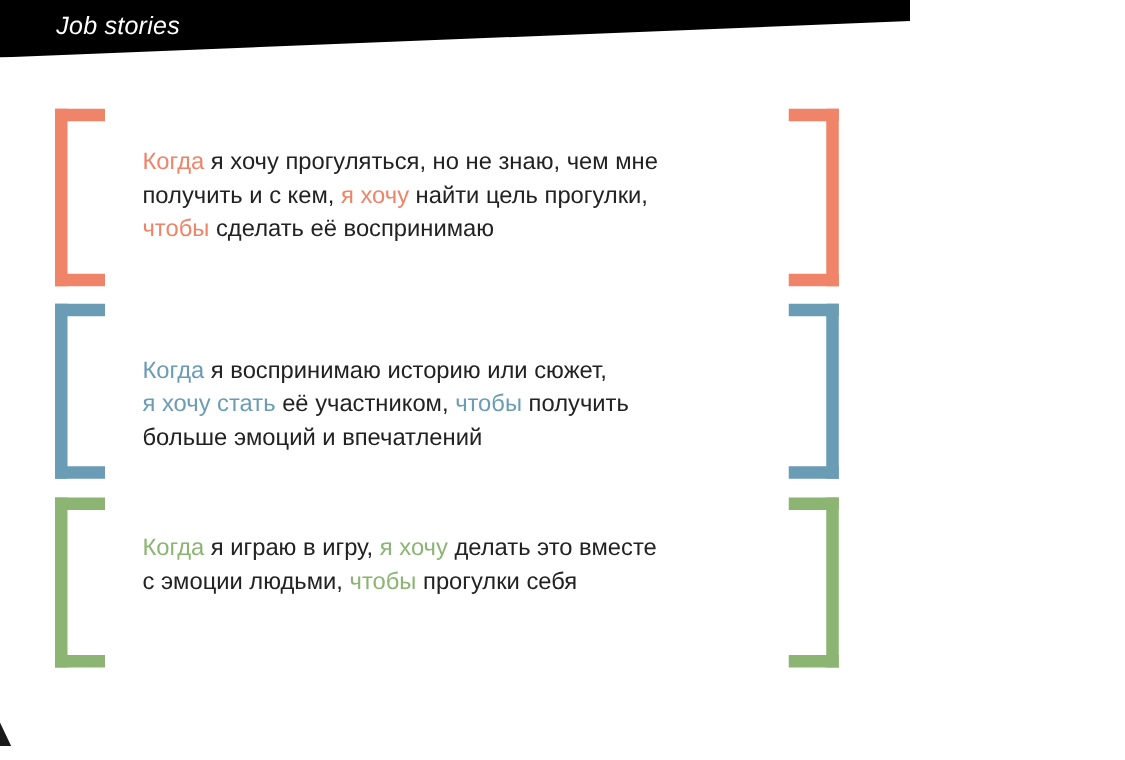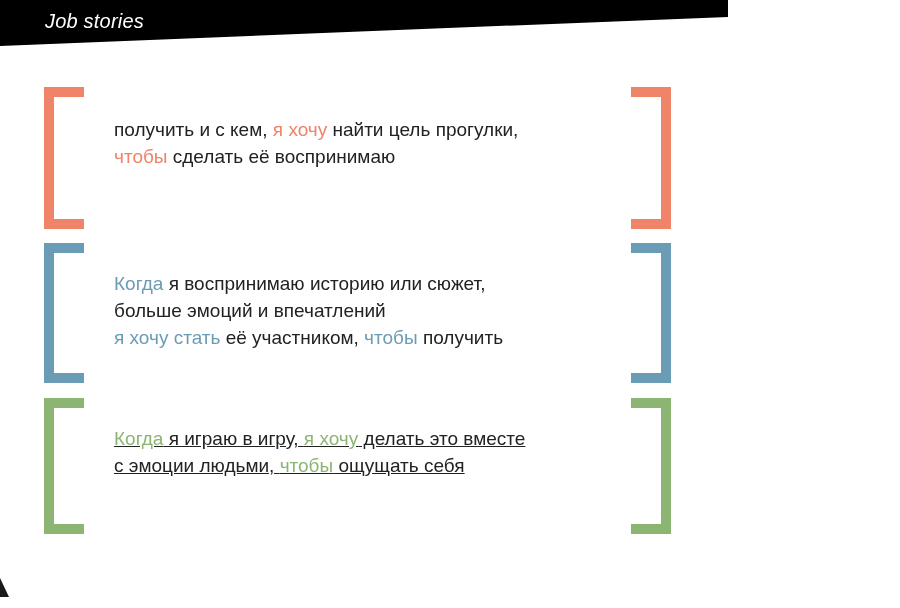--- a/index.html
+++ b/index.html
@@ -85,25 +85,25 @@
   }
   .hl {  }
 
   
   #row-1 { top: 87px; }
   #row-1 .bracket { height: 142px; top: 0; }
   #row-1 .story-text { top: 29px; }
 
   #row-2 { top: 243px; }
   #row-2 .bracket { height: 140px; top: 0; }
-  #row-2 .story-text { top: 27px; }
+  #row-2 .story-text { top: 40px; }
 
   #row-3 { top: 398px; }
   #row-3 .bracket { height: 136px; top: 0; }
-  #row-3 .story-text { top: 27px; text-decoration: underline; }
+  #row-3 .story-text { top: 27px; }
 
   
   .corner-artifact {
     position: absolute;
     left: 0;
     top: 578px;
     width: 9px;
     height: 19px;
     background: #1a1a1a;
     -webkit-clip-path: polygon(0 0, 100% 100%, 0 100%);
@@ -119,39 +119,40 @@
   <div class="white-card"></div>
 
   <div class="header-band"></div>
 
   <div class="slide-title">Job stories</div>
 
   <div class="story-row" id="row-1">
     <div class="bracket bracket-left" style="color: rgb(239, 132, 105);"></div>
     <div class="bracket bracket-right" style="color: rgb(239, 132, 105);"></div>
     <div class="story-text" style="color: rgb(34, 34, 34);">
+        <div><span class="hl" style="color: rgb(239, 132, 105);">Когда</span><span> я хочу прогуляться, но не знаю, чем мне</span></div>
         <div><span>получить и с кем, </span><span class="hl" style="color: rgb(239, 132, 105);">я хочу</span><span> найти цель прогулки,</span></div>
         <div><span class="hl" style="color: rgb(239, 132, 105);">чтобы</span><span> сделать её воспринимаю</span></div>
       </div>
   </div>
 
   <div class="story-row" id="row-2">
     <div class="bracket bracket-left" style="color: rgb(107, 156, 181);"></div>
     <div class="bracket bracket-right" style="color: rgb(107, 156, 181);"></div>
     <div class="story-text" style="color: rgb(34, 34, 34);">
         <div><span class="hl" style="color: rgb(107, 156, 181);">Когда</span><span> я воспринимаю историю или сюжет,</span></div>
+        <div><span class="hl" style="color: rgb(107, 156, 181);">я хочу стать</span><span> её участником, </span><span class="hl" style="color: rgb(107, 156, 181);">чтобы</span><span> получить</span></div>
         <div><span>больше эмоций и впечатлений</span></div>
-        <div><span class="hl" style="color: rgb(107, 156, 181);">я хочу стать</span><span> её участником, </span><span class="hl" style="color: rgb(107, 156, 181);">чтобы</span><span> получить</span></div>
       </div>
   </div>
 
   <div class="story-row" id="row-3">
     <div class="bracket bracket-left" style="color: rgb(140, 181, 115);"></div>
     <div class="bracket bracket-right" style="color: rgb(140, 181, 115);"></div>
     <div class="story-text" style="color: rgb(34, 34, 34);">
         <div><span class="hl" style="color: rgb(140, 181, 115);">Когда</span><span> я играю в игру, </span><span class="hl" style="color: rgb(140, 181, 115);">я хочу</span><span> делать это вместе</span></div>
-        <div><span>с эмоции людьми, </span><span class="hl" style="color: rgb(140, 181, 115);">чтобы</span><span> ощущать себя</span></div>
+        <div><span>с эмоции людьми, </span><span class="hl" style="color: rgb(140, 181, 115);">чтобы</span><span> прогулки себя</span></div>
       </div>
   </div>
 
   <div class="corner-artifact"></div>
 
 </div>
 
 </body></html>

